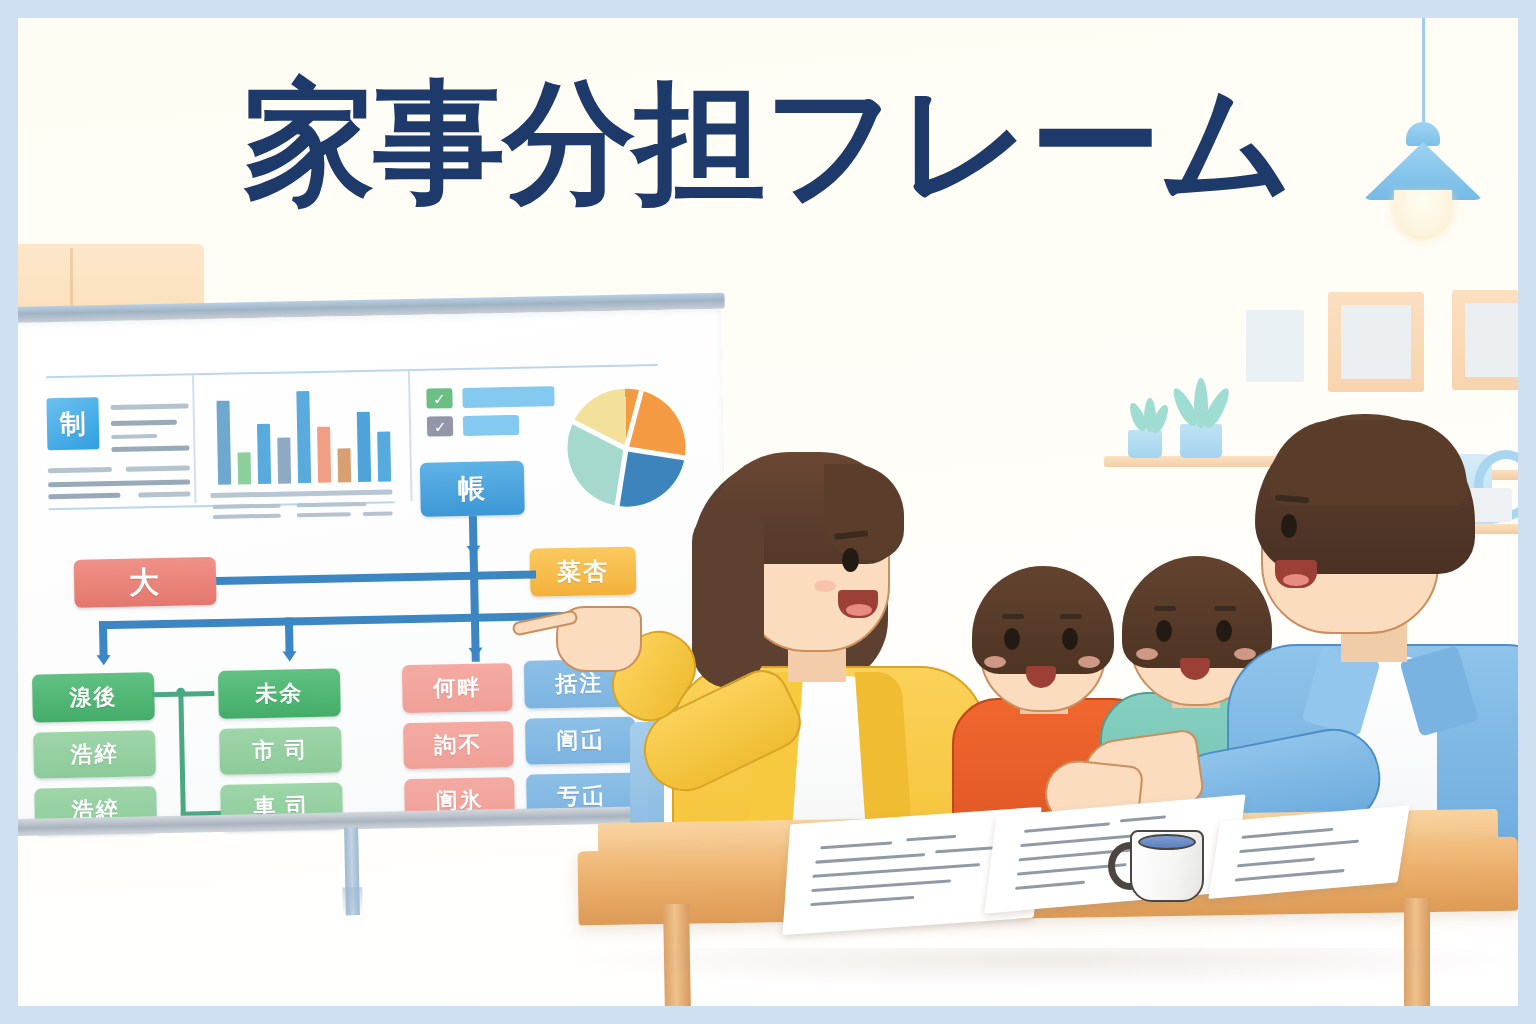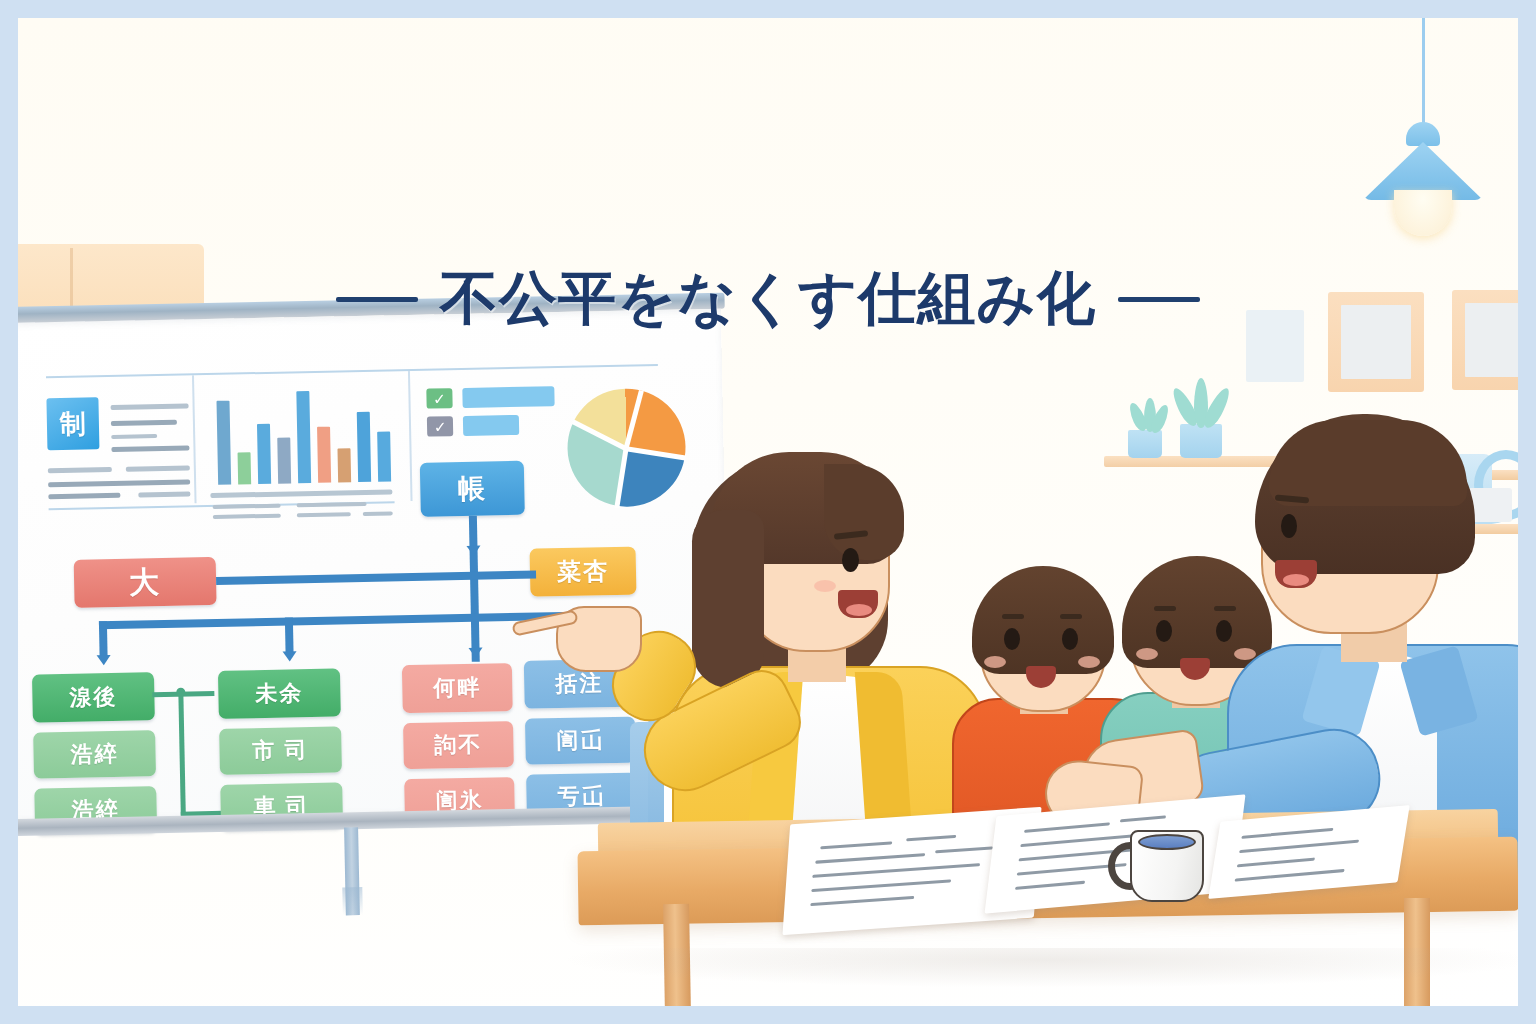--- a/index.html
+++ b/index.html
@@ -567,20 +567,18 @@
       <div class="pline" style="left:24px;top:44px;width:78px;"></div>
       <div class="pline" style="left:24px;top:58px;width:110px;"></div>
     </div>
 
     <div class="mug-handle" style="left:1090px;top:824px;"></div>
     <div class="mug" style="left:1112px;top:812px;"></div>
     <div class="mug-liquid" style="left:1120px;top:816px;"></div>
 
     <div class="floor-shadow"></div>
 
-    <div id="sub-wrap">
-      <span class="sub-rule"></span>
-      <h2 id="sub-title">不公平をなくす仕組み化</h2>
-      <span class="sub-rule"></span>
+    <div id="title-wrap">
+      <h1 id="main-title">家事分担フレーム</h1>
     </div>
 
   </div>
 </div>
 
 </body></html>

